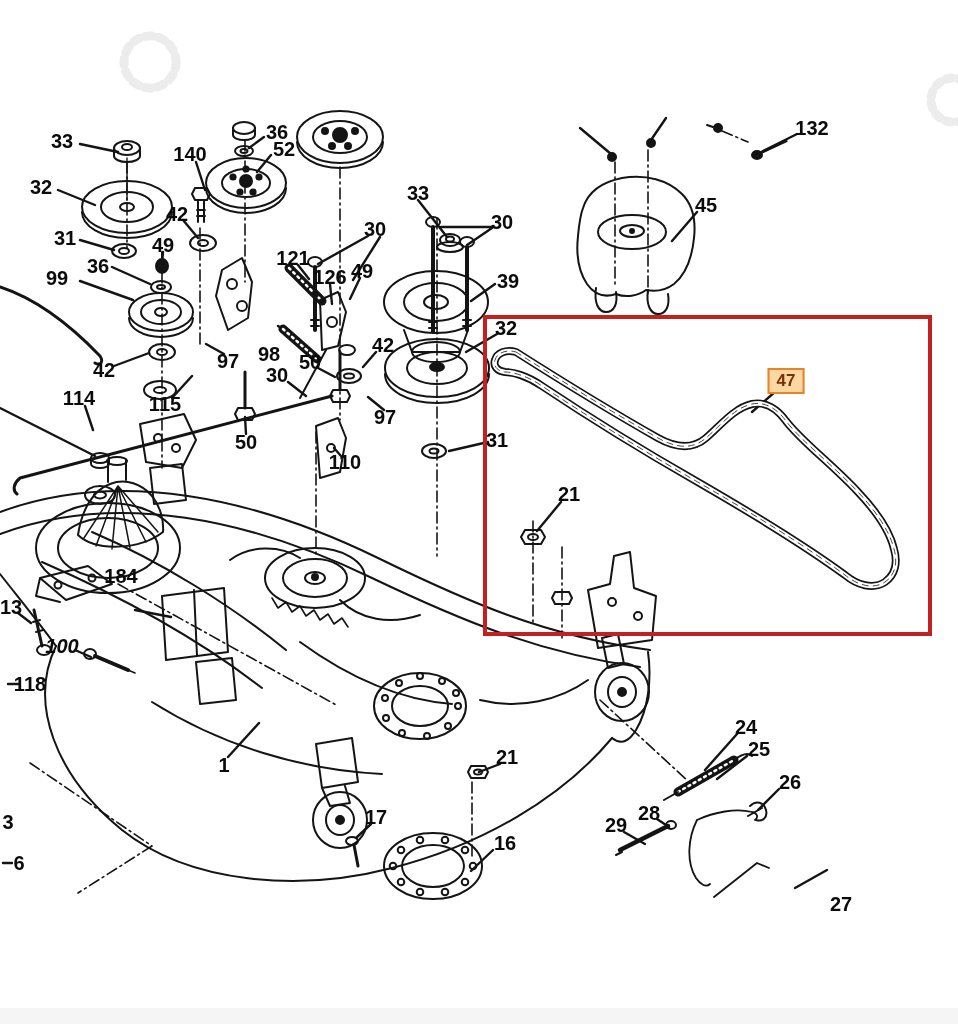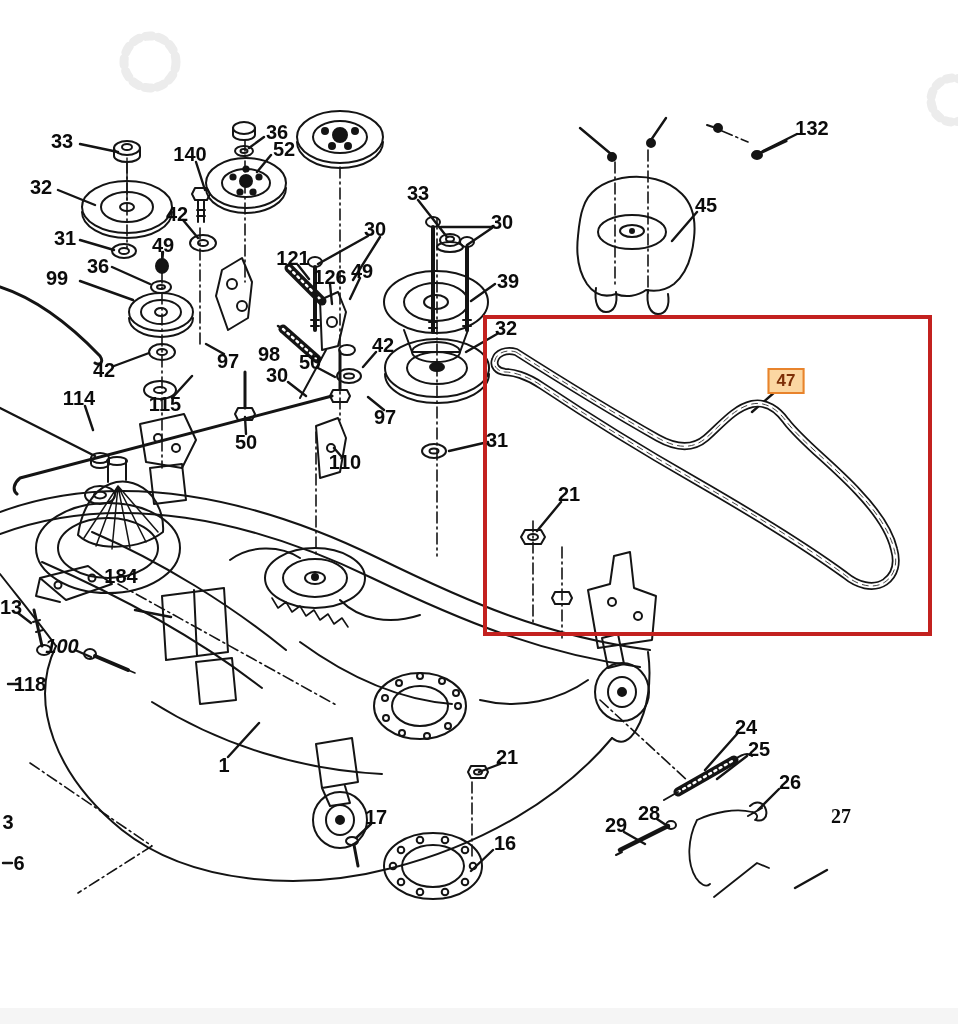--- a/index.html
+++ b/index.html
@@ -395,15 +395,15 @@
       <div class="callout" style="left: 8px; top: 822px;">3</div>
       <div class="callout" style="left: 19px; top: 863px;">6</div>
       <div class="callout" style="left: 376px; top: 817px;">17</div>
       <div class="callout" style="left: 505px; top: 843px;">16</div>
       <div class="callout" style="left: 507px; top: 757px;">21</div>
       <div class="callout" style="left: 746px; top: 727px;">24</div>
       <div class="callout" style="left: 759px; top: 749px; text-align: right;">25</div>
       <div class="callout" style="left: 790px; top: 782px;">26</div>
       <div class="callout" style="left: 649px; top: 813px;">28</div>
       <div class="callout" style="left: 616px; top: 825px;">29</div>
-      <div class="callout" style="left: 841px; top: 816px; font-family: Liberation Serif, serif;">27</div>
+      <div class="callout" style="left: 841px; top: 904px;">27</div>
     </div>
 </div>
 
 </body></html>

